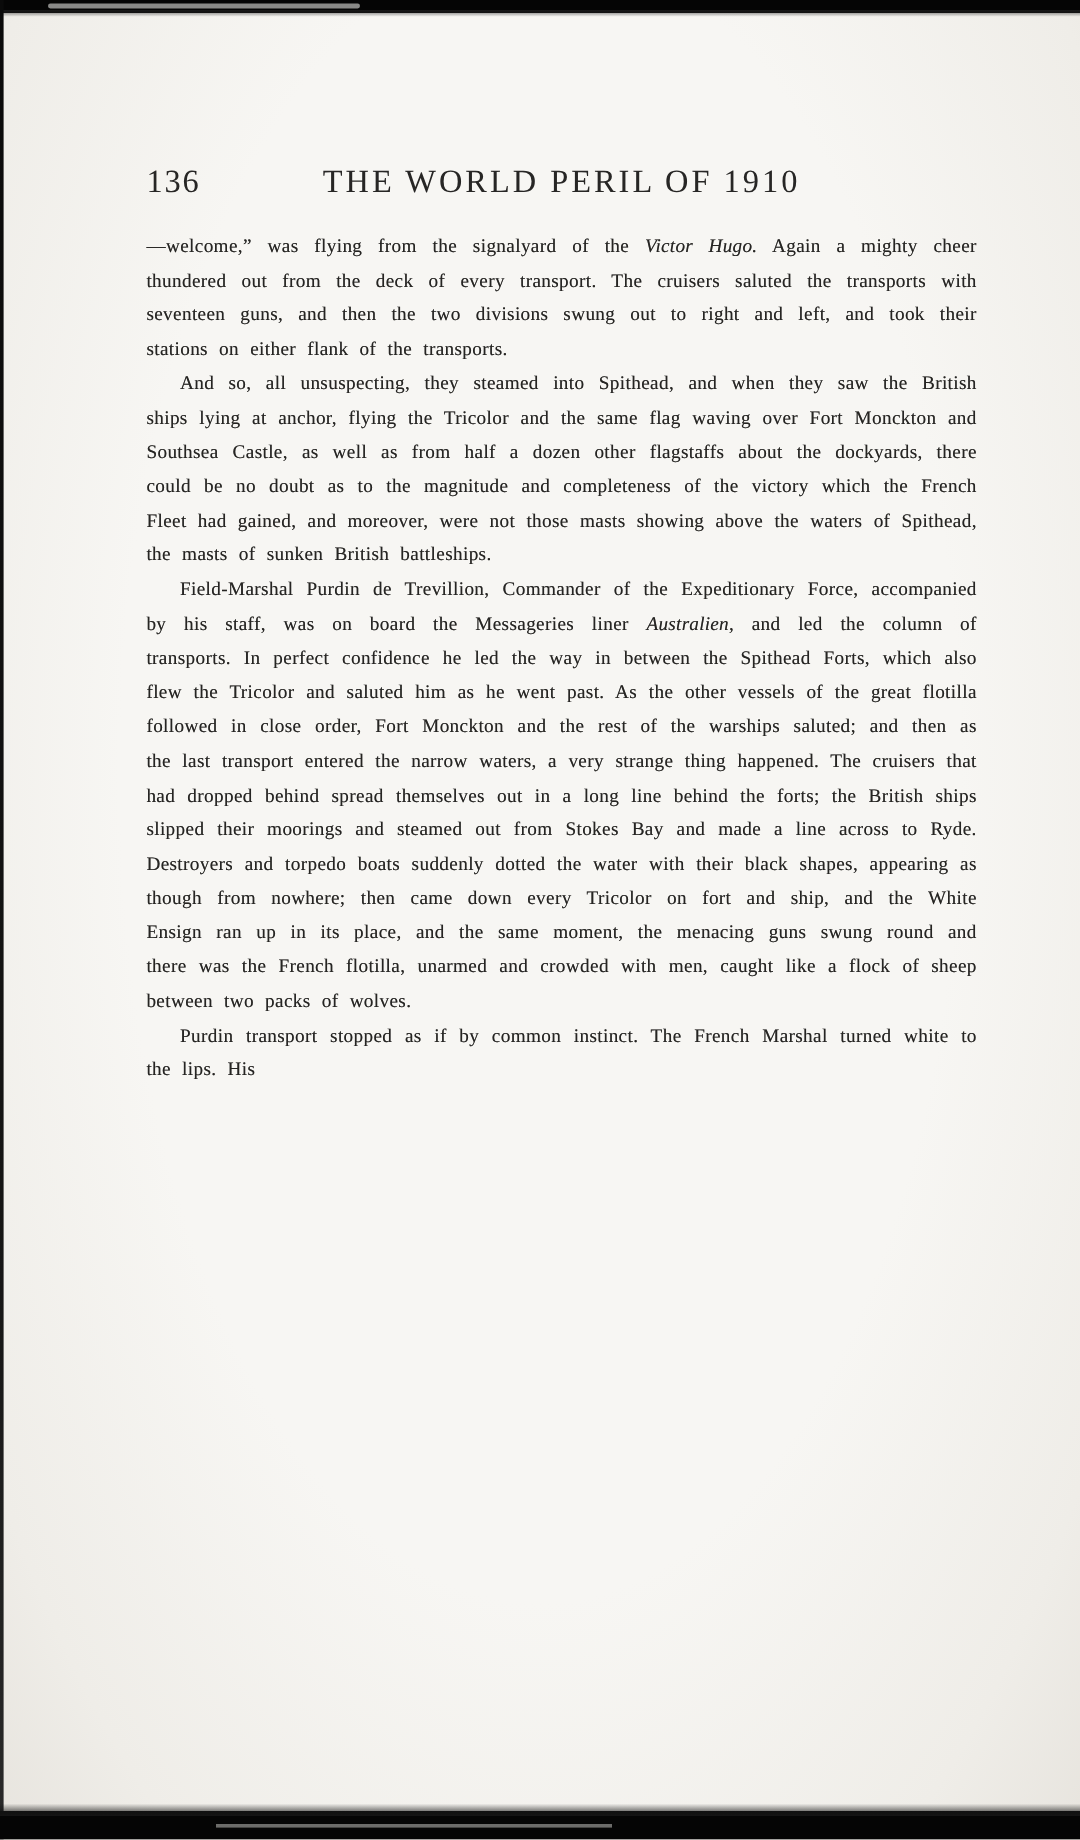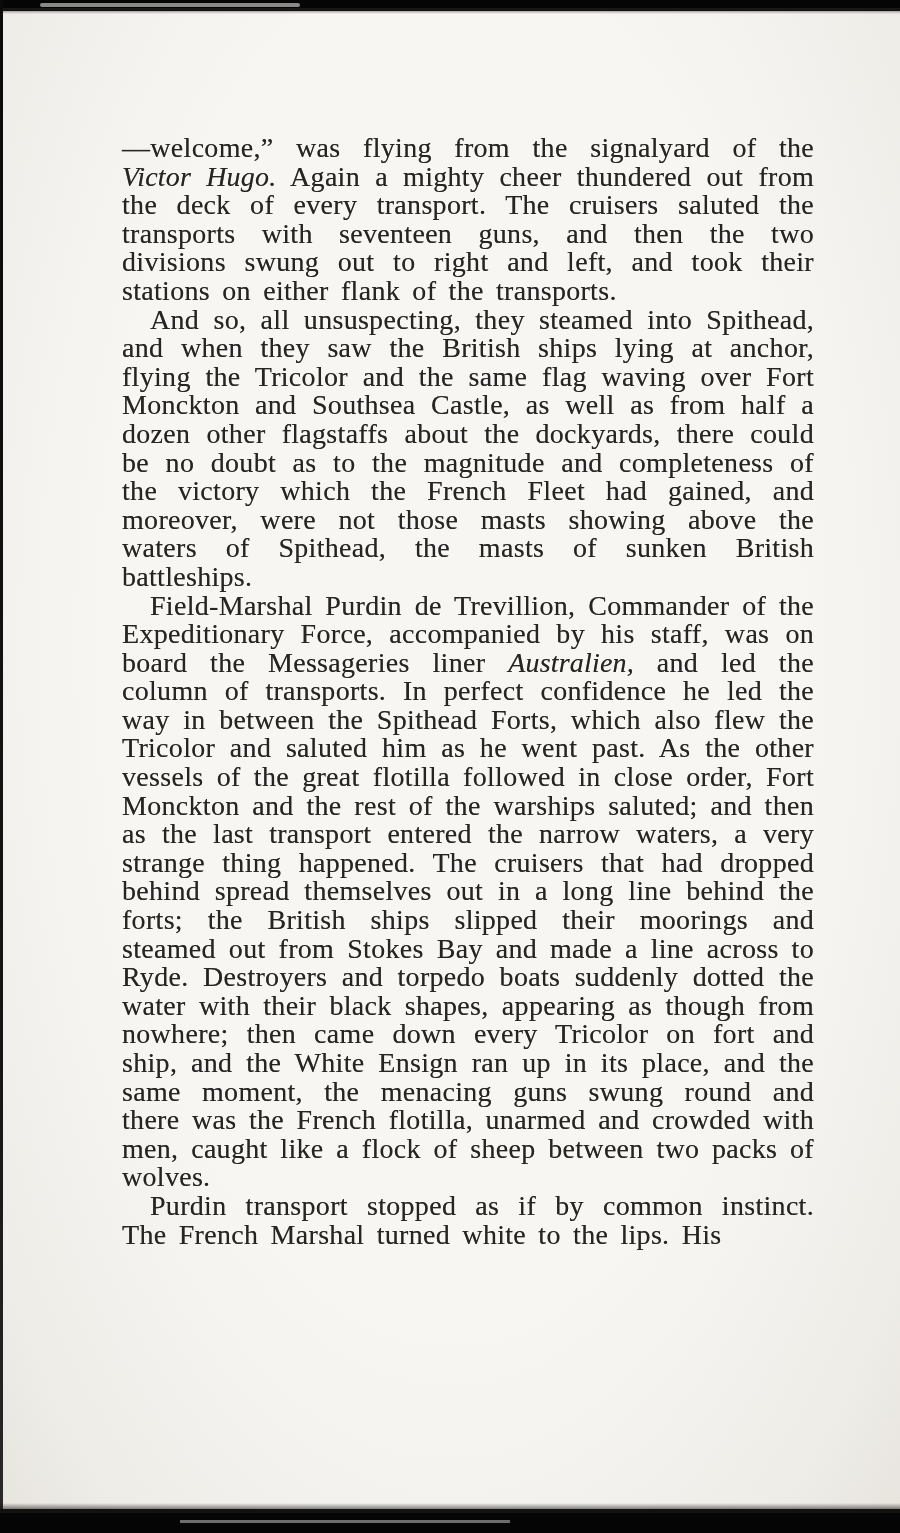--- a/index.html
+++ b/index.html
@@ -84,21 +84,21 @@
     letter-spacing: 1.5px;
   }
   .book-title {
     display: block;
     text-align: center;
     font-size: 27px;
     letter-spacing: 2.5px;
     white-space: nowrap;
   }
   .text-block {
-    font-size: 28px;
+    font-size: 16px;
     line-height: 28.6px;
     color: #262523;
     text-align: justify;
     word-spacing: 5px;
     letter-spacing: 0.3px;
     text-shadow: 0 0 0.5px rgba(40,40,38,0.55);
   }
   .para {
     margin: 0;
     text-indent: 28px;
@@ -113,20 +113,24 @@
 </style>
 </head>
 <body>
 
 <div class="scan">
   <div class="edge-top"></div>
   <div class="edge-left"></div>
 
   <div class="content">
 
+    <div class="running-head">
+      <span class="folio">136</span>
+      <span class="book-title">THE WORLD PERIL OF 1910</span>
+    </div>
 
     <div class="text-block">
 
       <p class="para first"><span>—welcome,” was flying from the signalyard of the </span><i class="ital">Victor Hugo.</i><span> Again a mighty cheer thundered out from the deck of every transport. The cruisers saluted the transports with seventeen guns, and then the two divisions swung out to right and left, and took their stations on either flank of the transports.</span></p>
 
       <p class="para"><span>And so, all unsuspecting, they steamed into Spithead, and when they saw the British ships lying at anchor, flying the Tricolor and the same flag waving over Fort Monckton and Southsea Castle, as well as from half a dozen other flagstaffs about the dockyards, there could be no doubt as to the magnitude and completeness of the victory which the French Fleet had gained, and moreover, were not those masts showing above the waters of Spithead, the masts of sunken British battleships.</span></p>
 
       <p class="para"><span>Field-Marshal Purdin de Trevillion, Commander of the Expeditionary Force, accompanied by his staff, was on board the Messageries liner </span><i class="ital">Australien,</i><span> and led the column of transports. In perfect confidence he led the way in between the Spithead Forts, which also flew the Tricolor and saluted him as he went past. As the other vessels of the great flotilla followed in close order, Fort Monckton and the rest of the warships saluted; and then as the last transport entered the narrow waters, a very strange thing happened. The cruisers that had dropped behind spread themselves out in a long line behind the forts; the British ships slipped their moorings and steamed out from Stokes Bay and made a line across to Ryde. Destroyers and torpedo boats suddenly dotted the water with their black shapes, appearing as though from nowhere; then came down every Tricolor on fort and ship, and the White Ensign ran up in its place, and the same moment, the menacing guns swung round and there was the French flotilla, unarmed and crowded with men, caught like a flock of sheep between two packs of wolves.</span></p>
 
       <p class="para"><span>Purdin transport stopped as if by common instinct. The French Marshal turned white to the lips. His</span></p>

